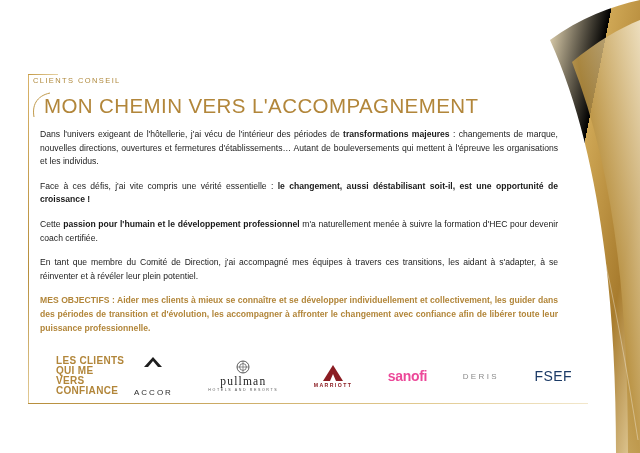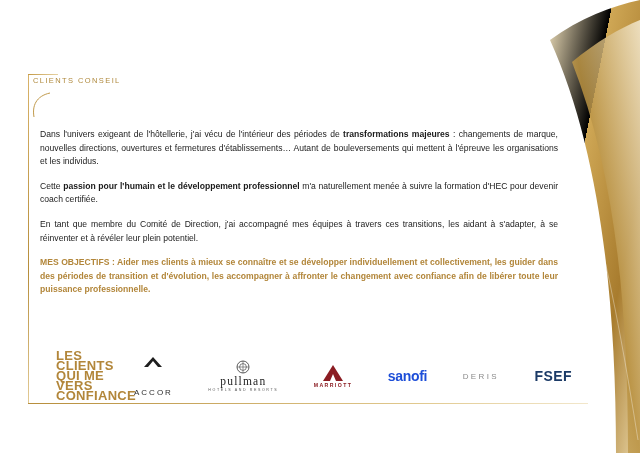--- a/index.html
+++ b/index.html
@@ -114,21 +114,21 @@
   .clients {
     position: absolute;
     left: 56px;
     top: 356px;
     width: 520px;
     height: 40px;
     display: flex;
     align-items: center;
   }
   .clients-label {
-    font-size: 13px;
+    font-size: 10px;
     font-weight: bold;
     color: #b2863a;
     line-height: 10px;
     letter-spacing: 0.3px;
     width: 78px;
     flex: 0 0 78px;
   }
   .logos {
     flex: 1;
     display: flex;
@@ -155,27 +155,27 @@
   }
   .logo-pullman .pullman-sub {
     font-size: 3.6px; letter-spacing: 1.6px; color: #555; margin-top: 1px;
   }
   .logo-pullman .pullman-mark { width: 22px; height: 14px; display:block; margin: 0 auto 1px; }
   .logo-marriott .marriott-mark { width: 20px; height: 16px; display:block; }
   .logo-marriott .marriott-text {
     font-size: 5.2px; letter-spacing: 1.4px; color: #8b1c22; font-weight: bold; margin-top: 1px;
   }
   .logo-sanofi .sanofi-text {
-    font-size: 14px; font-weight: bold; letter-spacing: -0.3px; color: #1d4ed8;
+    font-size: 14px; font-weight: bold; letter-spacing: -0.3px; color: #ec4899;
   }
   .logo-deris .deris-text {
     font-size: 8px; letter-spacing: 2.4px; color: #8a8a8a;
   }
   .logo-fsef .fsef-text {
-    font-size: 14px; font-weight: bold; letter-spacing: 0.4px; color: #1b3a66;
+    font-size: 14px; font-weight: normal; letter-spacing: 0.4px; color: #1b3a66;
   }
 </style>
 </head>
 <body>
 
 <div class="slide">
 
   <div class="frame-left"></div>
   <div class="frame-top"></div>
   <div class="frame-bottom"></div>
@@ -199,23 +199,25 @@
       <path d="M120,0 L120,453 L96,453 C96,300 80,150 30,40 C60,18 92,6 120,0 Z" fill="url(#gold)"></path>
       <path d="M120,20 L120,453 L108,453 C108,300 94,170 52,62 C76,42 100,28 120,20 Z" fill="url(#gold2)" opacity="0.85"></path>
       <path d="M118,440 C96,300 70,170 22,52" stroke="#ffffff" stroke-width="0.7" fill="none" opacity="0.5"></path>
     </svg>
   </div>
 
   <div class="eyebrow">CLIENTS CONSEIL</div>
   <svg class="title-arc" viewBox="0 0 22 26" xmlns="http://www.w3.org/2000/svg">
     <path d="M20,1 C6,4 2,14 4,25" stroke="#c19a4c" stroke-width="1" fill="none"></path>
   </svg>
+  <div class="title">MON CHEMIN VERS L'ACCOMPAGNEMENT</div>
 
   <div class="body">
     <p class="para">Dans l'univers exigeant de l'hôtellerie, j'ai vécu de l'intérieur des périodes de <b>transformations majeures</b> : changements de marque, nouvelles directions, ouvertures et fermetures d'établissements… Autant de bouleversements qui mettent à l'épreuve les organisations et les individus.</p>
+    <p class="para">Face à ces défis, j'ai vite compris une vérité essentielle : <b>le changement, aussi déstabilisant soit-il, est une opportunité de croissance !</b></p>
     <p class="para">Cette <b>passion pour l'humain et le développement professionnel</b> m'a naturellement menée à suivre la formation d'HEC pour devenir coach certifiée.</p>
     <p class="para">En tant que membre du Comité de Direction, j'ai accompagné mes équipes à travers ces transitions, les aidant à s'adapter, à se réinventer et à révéler leur plein potentiel.</p>
     <p class="objectifs">MES OBJECTIFS : Aider mes clients à mieux se connaître et se développer individuellement et collectivement, les guider dans des périodes de transition et d'évolution, les accompagner à affronter le changement avec confiance afin de libérer toute leur puissance professionnelle.</p>
   </div>
 
   <div class="clients">
     <div class="clients-label">
       <div>LES CLIENTS  QUI ME</div>
       <div>VERS CONFIANCE</div>
     </div>

